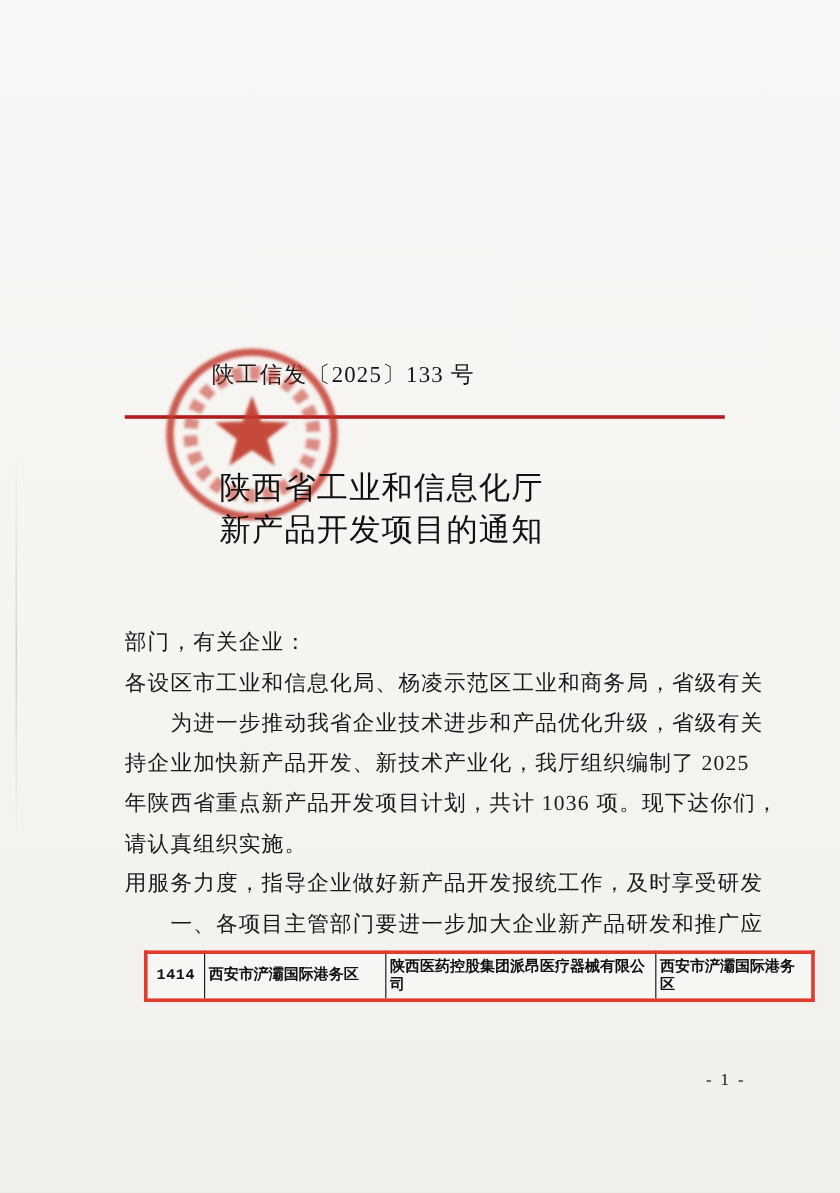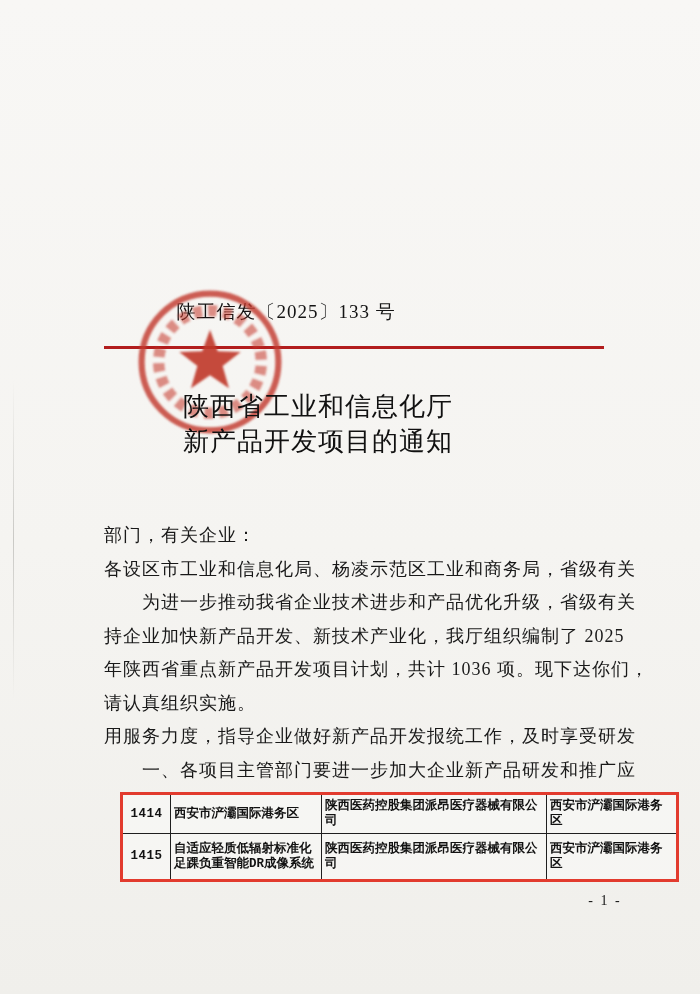--- a/index.html
+++ b/index.html
@@ -116,24 +116,18 @@
       <col style="width:225px">
       <col style="width:131px">
     </colgroup>
     <tbody>
       <tr class="r1">
         <td class="c-no">1414</td>
         <td class="c-prod">西安市浐灞国际港务区</td>
         <td class="c-comp">陕西医药控股集团派昂医疗器械有限公司</td>
         <td class="c-dist">西安市浐灞国际港务区</td>
       </tr>
-      <tr class="r2">
-        <td class="c-no">1415</td>
-        <td class="c-prod">自适应轻质低辐射标准化足踝负重智能DR成像系统</td>
-        <td class="c-comp">陕西医药控股集团派昂医疗器械有限公司</td>
-        <td class="c-dist">西安市浐灞国际港务区</td>
-      </tr>
     </tbody>
   </table>
 
   <div class="page-number">- 1 -</div>
 
 </div>
 
 </body></html>

